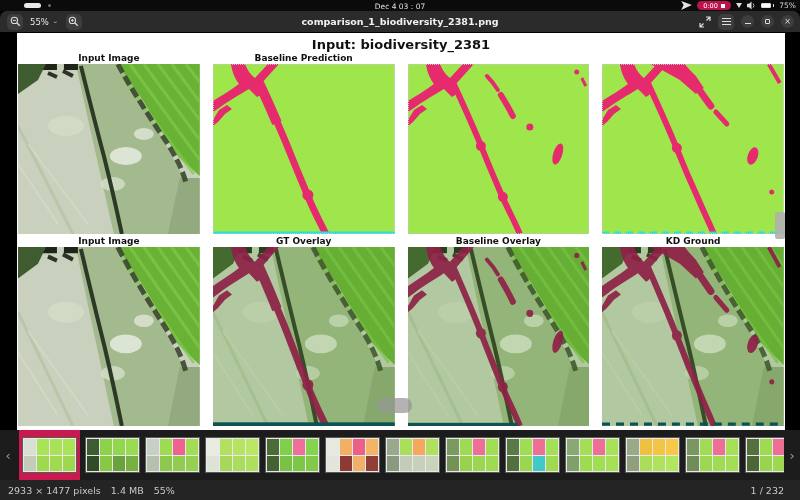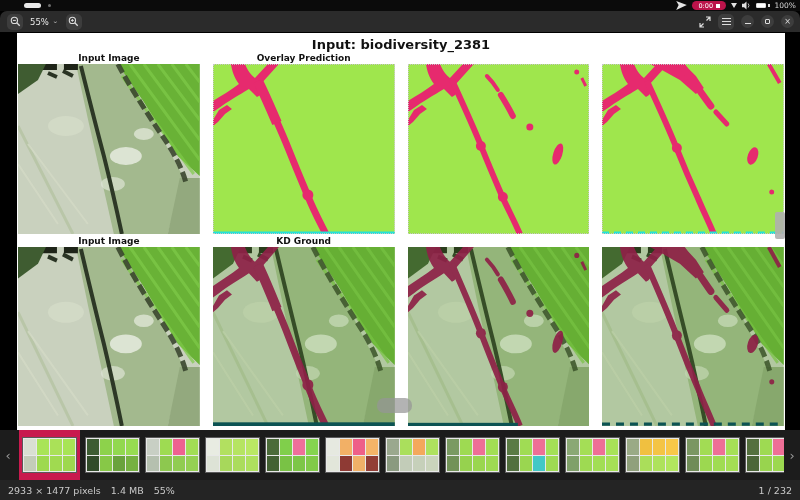--- a/index.html
+++ b/index.html
@@ -67,21 +67,21 @@
                 display:grid; grid-template-columns:repeat(4,1fr); grid-template-rows:repeat(2,1fr); gap:1px; padding:1px; }
   .strip-chev { position:absolute; top:0; height:50px; width:16px; display:flex; align-items:center;
                 justify-content:center; color:#9a9a9a; font-size:13px; z-index:3; }
   .strip-chev.left { left:0; background:#1c1c1c; }
   .strip-chev.right { right:0; background:#1c1c1c; }
 
   
   .statusbar { position:absolute; left:0; top:480px; width:800px; height:20px; background:#242424;
                color:#c9c9c9; font-size:9.5px; display:flex; align-items:center; }
   .status-left { position:absolute; left:8px; display:flex; gap:10px; }
-  .status-right { position:absolute; right:8px; }
+  .status-right { position:absolute; right:16px; }
 </style>
 </head>
 <body>
 
 <svg style="position:absolute;width:0;height:0" aria-hidden="true">
   <defs>
     <g id="aerial">
       <rect width="182" height="170" fill="#c9d1be"></rect>
       <path d="M58,0 L104,0 L165,112 L150,170 L96,170 L70,55 Z" fill="#a3b98e"></path>
       <path d="M100,0 L182,0 L182,112 L160,92 L126,38 Z" fill="#69b236"></path>
@@ -137,38 +137,39 @@
       <path d="M167,0 L178,19" fill="none" stroke="currentColor" stroke-width="4"></path>
     </g>
   </defs>
 </svg>
 
 <div class="sysbar">
   <div class="sys-left">
     <span class="ws-pill"></span>
     <span class="ws-dot"></span>
   </div>
+  <div class="sys-clock">Dec 4  03 : 07</div>
   <div class="sys-right">
     <svg width="11" height="9" viewBox="0 0 13 11">
       <path d="M0,11 L13,5 L0,0 L3,5 Z" fill="#e4e4e4"></path>
     </svg>
     <span class="rec-pill">
       <span>0:00</span>
       <span class="stop-sq"></span>
     </span>
     <span class="tri-down"></span>
     <svg width="9" height="9" viewBox="0 0 11 11">
       <path d="M0,3.5 h2.5 l3,-2.8 v9.6 l-3,-2.8 h-2.5 z" fill="#e0e0e0"></path>
       <path d="M7.5,3 q2,2.5 0,5" stroke="#e0e0e0" stroke-width="1" fill="none"></path>
     </svg>
     <span class="battery">
       <span class="batt-body"></span>
         <span class="batt-nub"></span>
     </span>
-    <span>100%</span>
+    <span>75%</span>
   </div>
 </div>
 
 <div class="header">
   <div class="hdr-left">
     <span class="icon-btn">
       <svg width="11" height="11" viewBox="0 0 12 12">
         <circle cx="4.8" cy="4.8" r="3.4" stroke="#ddd" stroke-width="1.2" fill="none"></circle>
         <line x1="7.4" y1="7.4" x2="10.6" y2="10.6" stroke="#ddd" stroke-width="1.4"></line>
         <line x1="3.2" y1="4.8" x2="6.4" y2="4.8" stroke="#ddd" stroke-width="1.1"></line>
@@ -180,20 +181,21 @@
     </span>
     <span class="icon-btn">
       <svg width="11" height="11" viewBox="0 0 12 12">
         <circle cx="4.8" cy="4.8" r="3.4" stroke="#ddd" stroke-width="1.2" fill="none"></circle>
         <line x1="7.4" y1="7.4" x2="10.6" y2="10.6" stroke="#ddd" stroke-width="1.4"></line>
         <line x1="3.2" y1="4.8" x2="6.4" y2="4.8" stroke="#ddd" stroke-width="1.1"></line>
         <line x1="4.8" y1="3.2" x2="4.8" y2="6.4" stroke="#ddd" stroke-width="1.1"></line>
       </svg>
     </span>
   </div>
+  <div class="hdr-title">comparison_1_biodiversity_2381.png</div>
   <div class="hdr-right">
     <svg width="12" height="12" viewBox="0 0 12 12">
       <path d="M7,1 h4 v4 M11,1 L7.5,4.5 M5,11 h-4 v-4 M1,11 L4.5,7.5" stroke="#ddd" stroke-width="1.2" fill="none"></path>
     </svg>
     <span class="icon-btn">
       <span class="burger">
           <i></i>
           <i></i>
           <i></i>
         </span>
@@ -207,21 +209,21 @@
     <span class="circle-btn">×</span>
   </div>
 </div>
 
 <div class="viewer">
   <div class="canvas">
     <div class="fig-title">Input: biodiversity_2381</div>
 
     <div class="grid">
       <div class="plabel">Input Image</div>
-      <div class="plabel">Overlay Prediction</div>
+      <div class="plabel">Baseline Prediction</div>
     </div>
 
     <div class="grid row-imgs1">
       <div class="panel">
         <svg viewBox="0 0 182 170" preserveAspectRatio="none">
           <use href="#aerial"></use>
           </svg>
       </div>
       <div class="panel maskpanel">
         <svg viewBox="0 0 182 170" preserveAspectRatio="none">
@@ -240,20 +242,22 @@
         <svg viewBox="0 0 182 170" preserveAspectRatio="none">
           <rect width="182" height="170" style="fill:var(--mask-green)"></rect>
           <use href="#mask-kd" style="color:var(--mask-pink)"></use>
           <path d="M0,168.8 L182,168.8" style="stroke:var(--cyan-strip)" stroke-width="2.5" stroke-dasharray="7 5"></path>
         </svg>
       </div>
     </div>
 
     <div class="grid lbl2">
       <div class="plabel">Input Image</div>
+      <div class="plabel">GT Overlay</div>
+      <div class="plabel">Baseline Overlay</div>
       <div class="plabel">KD Ground</div>
     </div>
 
     <div class="grid row-imgs2">
       <div class="panel">
         <svg viewBox="0 0 182 170" preserveAspectRatio="none">
           <use href="#aerial"></use>
           </svg>
       </div>
       <div class="panel">

